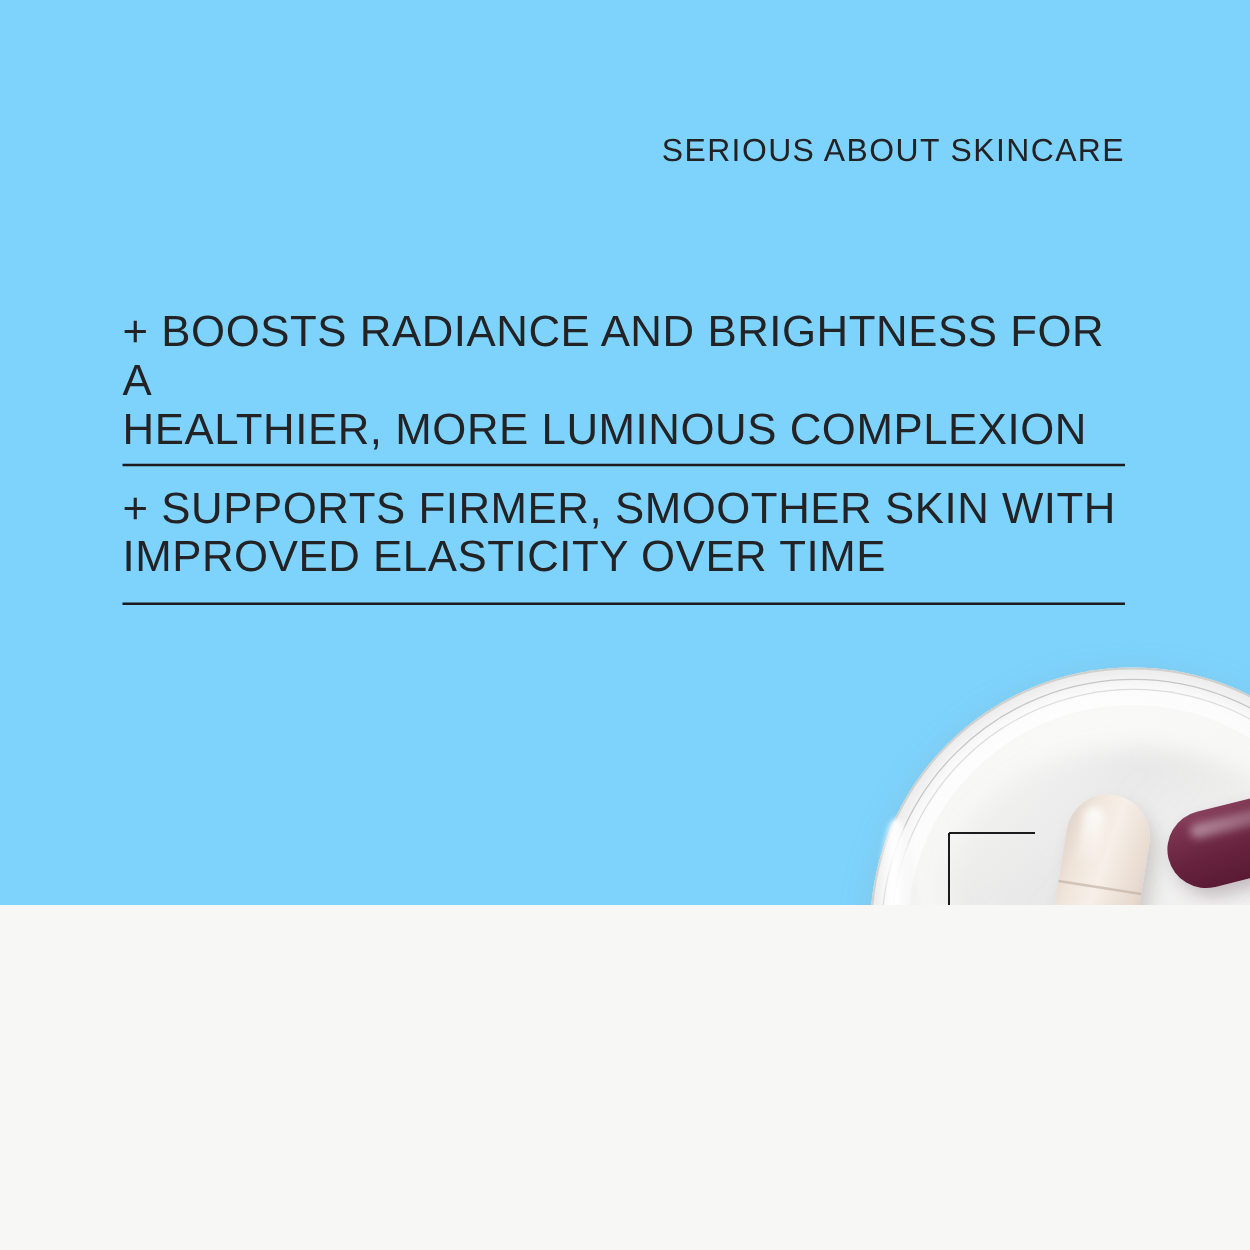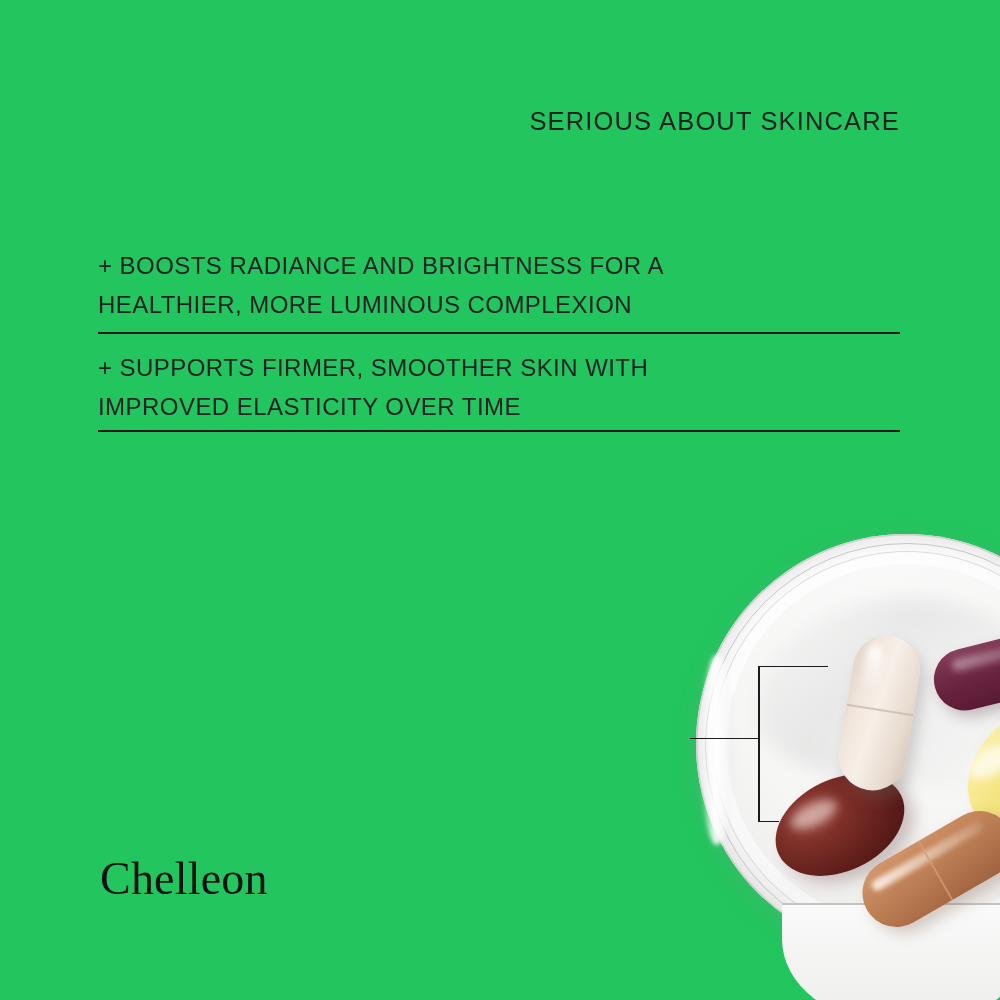--- a/index.html
+++ b/index.html
@@ -12,22 +12,22 @@
     background: #f7f7f6;
     font-family: "Liberation Sans", sans-serif;
     overflow: hidden;
     position: relative;
   }
 
   #ad-canvas {
     position: absolute;
     inset: 0;
     width: 1000px;
-    height: 1000px;
-    background: #22c55e;
+    height: 724px;
+    background: #7dd3fc;
     overflow: hidden;
   }
 
   
   .kicker {
     position: absolute;
     left: 0;
     top: 107px;
     width: 900px;
     text-align: right;
@@ -45,37 +45,37 @@
     left: 98px;
     top: 240px;
     width: 802px;
   }
   .benefit {
     position: relative;
     padding: 0;
   }
   .benefit-text {
     font-family: "Liberation Sans", sans-serif;
-    font-size: 24px;
+    font-size: 35px;
     line-height: 39px;
     letter-spacing: 0.45px;
     color: #232325;
     font-weight: 400;
     white-space: pre-line;
     margin: 0;
     padding: 0;
   }
   .benefit-rule {
     width: 802px;
     height: 0;
     border-top: 2.6px solid #1b1b1d;
     margin: 0;
   }
   .b1 .benefit-text { padding-top: 6px; padding-bottom: 8px; }
-  .b2 .benefit-text { padding-top: 14px; padding-bottom: 4px; }
+  .b2 .benefit-text { padding-top: 14px; padding-bottom: 17px; }
   .b3 .benefit-text { padding-top: 14px; padding-bottom: 0; }
 
   
   .brand {
     position: absolute;
     left: 100px;
     top: 856px;
     font-family: "Liberation Serif", "DejaVu Serif", serif;
     font-size: 46px;
     line-height: 46px;

